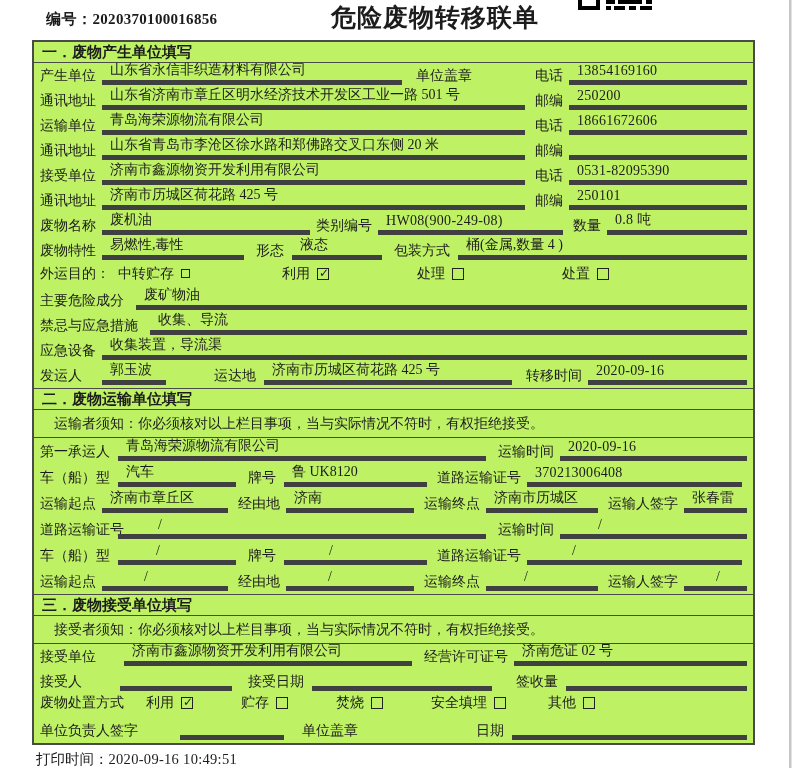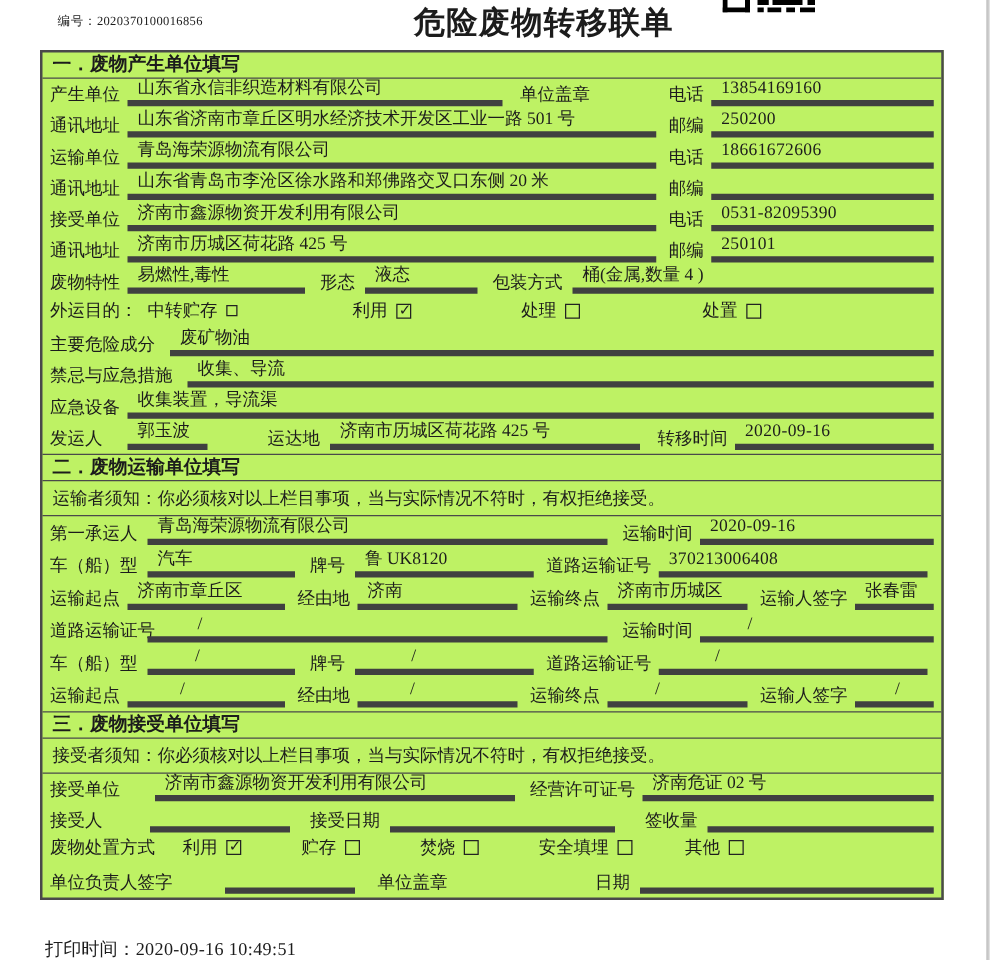--- a/index.html
+++ b/index.html
@@ -1,31 +1,31 @@
 <!DOCTYPE html>
 <html><head>
 <meta charset="utf-8">
 <style>
   html,body{margin:0;padding:0;background:#ffffff;}
   .page{
     position:relative;width:796px;height:768px;background:#ffffff;
     font-family:"Liberation Serif","DejaVu Serif",serif;
     color:#1c1c1c;overflow:hidden;
   }
-  .doc-number{position:absolute;left:46px;top:10px;font-size:10px;letter-spacing:.5px;}
+  .doc-number{position:absolute;left:46px;top:10px;font-size:15px;letter-spacing:.5px;font-weight:bold;}
   .doc-title{position:absolute;left:300px;top:1px;width:270px;text-align:center;
     font-size:25px;font-weight:700;letter-spacing:1px;}
   .qr-frag{position:absolute;left:578px;top:0;}
   .page-edge{position:absolute;left:789px;top:0;bottom:0;width:2px;background:#c6c6c6;border-right:1px solid #e2e2e2;}
 
   .form-table{position:absolute;left:32px;top:40px;width:723px;border:2px solid #4a4a4a;box-sizing:border-box;background:#bef264;}
   .sec-h{height:20px;line-height:20px;font-weight:700;font-size:15px;padding-left:8px;
     border-bottom:1.5px solid #4a4a4a;}
   .sec-h.mid{border-top:1.5px solid #4a4a4a;}
-  .notice{height:27px;display:flex;align-items:center;font-size:14px;padding-left:8px;
+  .notice{height:27px;display:flex;align-items:center;font-size:14px;padding-left:20px;
     border-bottom:1.5px solid #4a4a4a;white-space:nowrap;}
   .row{display:flex;align-items:flex-end;padding:0 6px 3px 6px;box-sizing:border-box;font-size:14px;}
   .s1 .row{height:25px;}
   .s2 .row{height:26px;}
   .s3 .row{height:24.8px;}
   .lbl{white-space:nowrap;flex-shrink:0;}
   .fill{border-bottom:5px solid #404040;white-space:nowrap;overflow:hidden;
     padding:0 2px 1px 8px;box-sizing:border-box;flex-shrink:0;}
   .grow{flex:1 1 auto;}
   .num{letter-spacing:.3px;}
@@ -101,20 +101,28 @@
         <span class="fill num" style="width:178px">0531-82095390</span>
       </div>
 
       <div class="row">
         <span class="lbl" style="width:62px">通讯地址</span>
         <span class="fill grow">济南市历城区荷花路 425 号</span>
         <span class="lbl" style="margin-left:10px;margin-right:6px">邮编</span>
         <span class="fill num" style="width:178px">250101</span>
       </div>
 
+      <div class="row">
+        <span class="lbl" style="width:62px">废物名称</span>
+        <span class="fill" style="width:208px">废机油</span>
+        <span class="lbl" style="margin-left:6px;margin-right:6px">类别编号</span>
+        <span class="fill num" style="width:185px">HW08(900-249-08)</span>
+        <span class="lbl" style="margin-left:10px;margin-right:6px">数量</span>
+        <span class="fill num grow">0.8 吨</span>
+      </div>
 
       <div class="row">
         <span class="lbl" style="width:62px">废物特性</span>
         <span class="fill" style="width:142px">易燃性,毒性</span>
         <span class="lbl" style="margin-left:12px;margin-right:8px">形态</span>
         <span class="fill" style="width:90px">液态</span>
         <span class="lbl" style="margin-left:12px;margin-right:8px">包装方式</span>
         <span class="fill grow">桶(金属,数量 4 )</span>
       </div>
 

